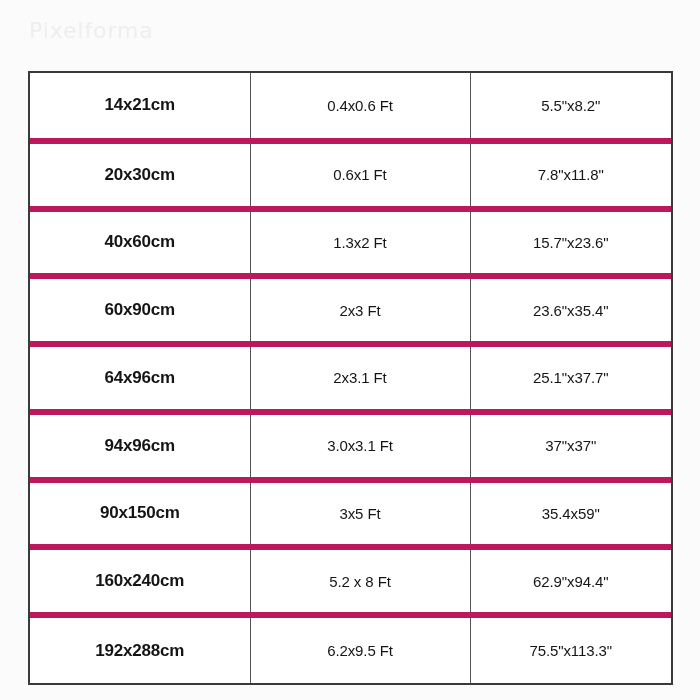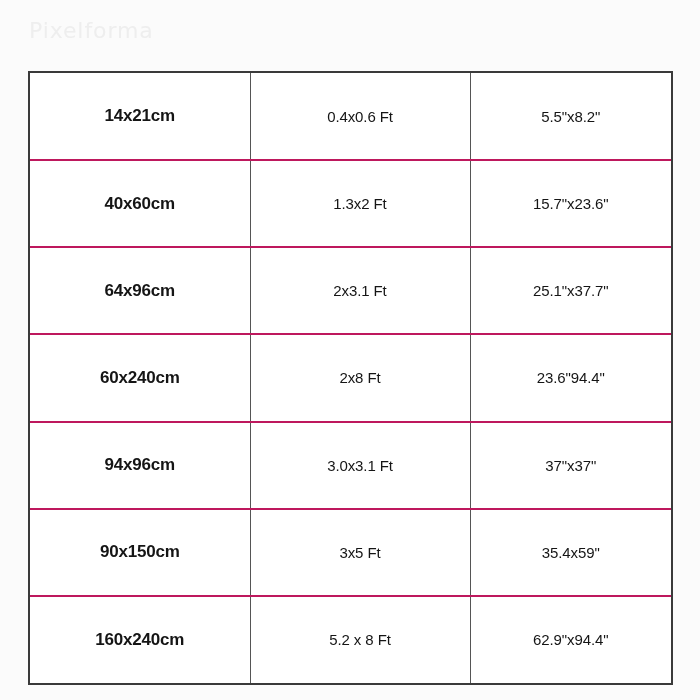--- a/index.html
+++ b/index.html
@@ -69,21 +69,21 @@
     height: 47.2px;
   }
 
   table.size-table td {
     text-align: center;
     vertical-align: middle;
     color: #151515;
     background: #ffffff;
     padding: 0 4px;
     box-sizing: border-box;
-    border-bottom: 2px solid #be185d;
+    border-bottom: 6px solid #be185d;
     border-right: 1.5px solid #555555;
     white-space: nowrap;
   }
 
   table.size-table tr:last-child td {
     border-bottom: none;
   }
 
   table.size-table td:last-child {
     border-right: none;
@@ -116,46 +116,56 @@
         <col class="c2">
         <col class="c3">
       </colgroup>
       <tbody id="table-body">
           <tr>
             <td class="col-metric">14x21cm</td>
             <td class="col-feet">0.4x0.6 Ft</td>
             <td class="col-inch">5.5"x8.2"</td>
           </tr>
           <tr>
+            <td class="col-metric">20x30cm</td>
+            <td class="col-feet">0.6x1 Ft</td>
+            <td class="col-inch">7.8"x11.8"</td>
+          </tr>
+          <tr>
             <td class="col-metric">40x60cm</td>
             <td class="col-feet">1.3x2 Ft</td>
             <td class="col-inch">15.7"x23.6"</td>
           </tr>
           <tr>
+            <td class="col-metric">60x90cm</td>
+            <td class="col-feet">2x3 Ft</td>
+            <td class="col-inch">23.6"x35.4"</td>
+          </tr>
+          <tr>
             <td class="col-metric">64x96cm</td>
             <td class="col-feet">2x3.1 Ft</td>
             <td class="col-inch">25.1"x37.7"</td>
-          </tr>
-          <tr>
-            <td class="col-metric">60x240cm</td>
-            <td class="col-feet">2x8 Ft</td>
-            <td class="col-inch">23.6"94.4"</td>
           </tr>
           <tr>
             <td class="col-metric">94x96cm</td>
             <td class="col-feet">3.0x3.1 Ft</td>
             <td class="col-inch">37"x37"</td>
           </tr>
           <tr>
             <td class="col-metric">90x150cm</td>
             <td class="col-feet">3x5 Ft</td>
             <td class="col-inch">35.4x59"</td>
           </tr>
           <tr>
             <td class="col-metric">160x240cm</td>
             <td class="col-feet">5.2 x 8 Ft</td>
             <td class="col-inch">62.9"x94.4"</td>
           </tr>
+          <tr>
+            <td class="col-metric">192x288cm</td>
+            <td class="col-feet">6.2x9.5 Ft</td>
+            <td class="col-inch">75.5"x113.3"</td>
+          </tr>
         </tbody>
     </table>
   </div>
 
 </div>
 
 </body></html>

